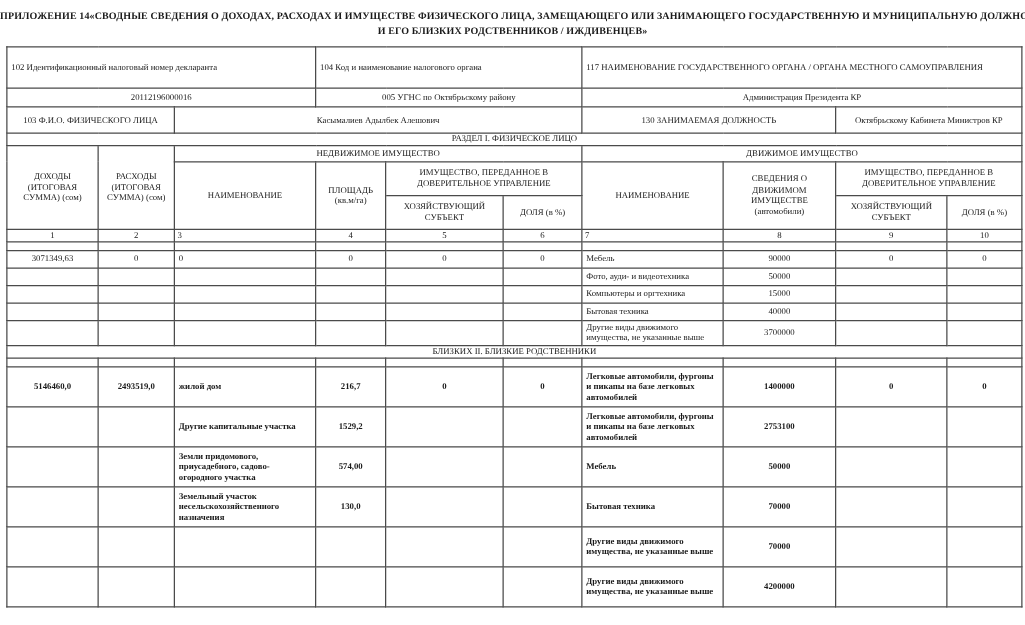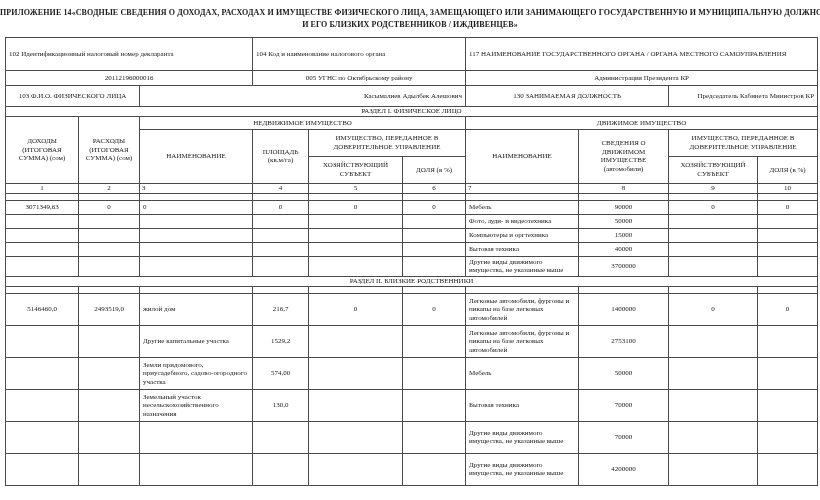--- a/index.html
+++ b/index.html
@@ -8,36 +8,36 @@
   .doc-title{padding-top:7px;text-align:center;font-weight:bold;font-size:8px;line-height:1.55;
     letter-spacing:0.1px;}
   .doc-title div{white-space:nowrap;}
   table{border-collapse:collapse;table-layout:fixed;width:812px;margin:5px 0 0 5px;
     border:1px solid #333;}
   td{border:1px solid #4a4a4a;font-size:7px;line-height:1.22;padding:1px 3px;text-align:center;
     vertical-align:middle;overflow:hidden;word-wrap:break-word;}
   
   .rA td{height:30px;text-align:left;vertical-align:middle;}
   .rB td{height:12px;}
-  .rC td{height:18px;text-align:right;}
+  .rC td{height:18px;}
   .rC td.lbl{text-align:center;}
   
   .section-row td{height:9px;padding:0 2px;}
   
   .rE td{height:10px;}
   .rF td{height:24px;}
   .rG td{height:24px;}
   .rH td{height:9px;padding:0 2px;}
   .hdr-left{text-align:center;}
   
   tr.dr td{height:11px;}
   tr.spacer td{height:6px;padding:0;}
   tr.dr td:nth-child(3),tr.dr td:nth-child(7),
   tr.rH td:nth-child(3),tr.rH td:nth-child(7){text-align:left;}
-  tr.s2 td{height:29px;}
+  tr.s2 td{height:29px;font-weight:bold;}
 </style>
 </head>
 <body>
 
 <div class="page">
 
   <div class="doc-title">
     <div>ПРИЛОЖЕНИЕ 14«СВОДНЫЕ СВЕДЕНИЯ О ДОХОДАХ, РАСХОДАХ И ИМУЩЕСТВЕ ФИЗИЧЕСКОГО ЛИЦА, ЗАМЕЩАЮЩЕГО ИЛИ ЗАНИМАЮЩЕГО ГОСУДАРСТВЕННУЮ И МУНИЦИПАЛЬНУЮ ДОЛЖНОСТЬ,</div>
     <div>И ЕГО БЛИЗКИХ РОДСТВЕННИКОВ / ИЖДИВЕНЦЕВ»</div>
   </div>
@@ -66,21 +66,21 @@
     <tr class="rB">
       <td colspan="3">20112196000016</td>
       <td colspan="3">005 УГНС по Октябрьскому району</td>
       <td colspan="4">Администрация Президента КР</td>
     </tr>
 
     <tr class="rC">
       <td colspan="2" class="lbl">103  Ф.И.О. ФИЗИЧЕСКОГО ЛИЦА</td>
       <td colspan="4">Касымалиев Адылбек Алешович</td>
       <td colspan="2" class="lbl">130  ЗАНИМАЕМАЯ ДОЛЖНОСТЬ</td>
-      <td colspan="2">Председатель Кабинета Министров КР</td>
+      <td colspan="2">Октябрьскому Кабинета Министров КР</td>
     </tr>
 
     <tr class="section-row">
       <td colspan="10">РАЗДЕЛ I. ФИЗИЧЕСКОЕ ЛИЦО</td>
     </tr>
 
     <tr class="rE">
       <td rowspan="3">ДОХОДЫ (ИТОГОВАЯ СУММА) (сом)</td>
       <td rowspan="3">РАСХОДЫ (ИТОГОВАЯ СУММА) (сом)</td>
       <td colspan="4">НЕДВИЖИМОЕ ИМУЩЕСТВО</td>
@@ -184,21 +184,21 @@
           <td></td>
           <td></td>
           <td></td>
           <td></td>
           <td>Другие виды движимого имущества, не указанные выше</td>
           <td>3700000</td>
           <td></td>
           <td></td>
         </tr>
         <tr class="section-row">
-          <td colspan="10">РАЗДЕЛ II. БЛИЗКИЕ РОДСТВЕННИКИ</td>
+          <td colspan="10">БЛИЗКИХ II. БЛИЗКИЕ РОДСТВЕННИКИ</td>
         </tr>
         <tr class="dr spacer">
           <td></td>
           <td></td>
           <td></td>
           <td></td>
           <td></td>
           <td></td>
           <td></td>
           <td></td>

